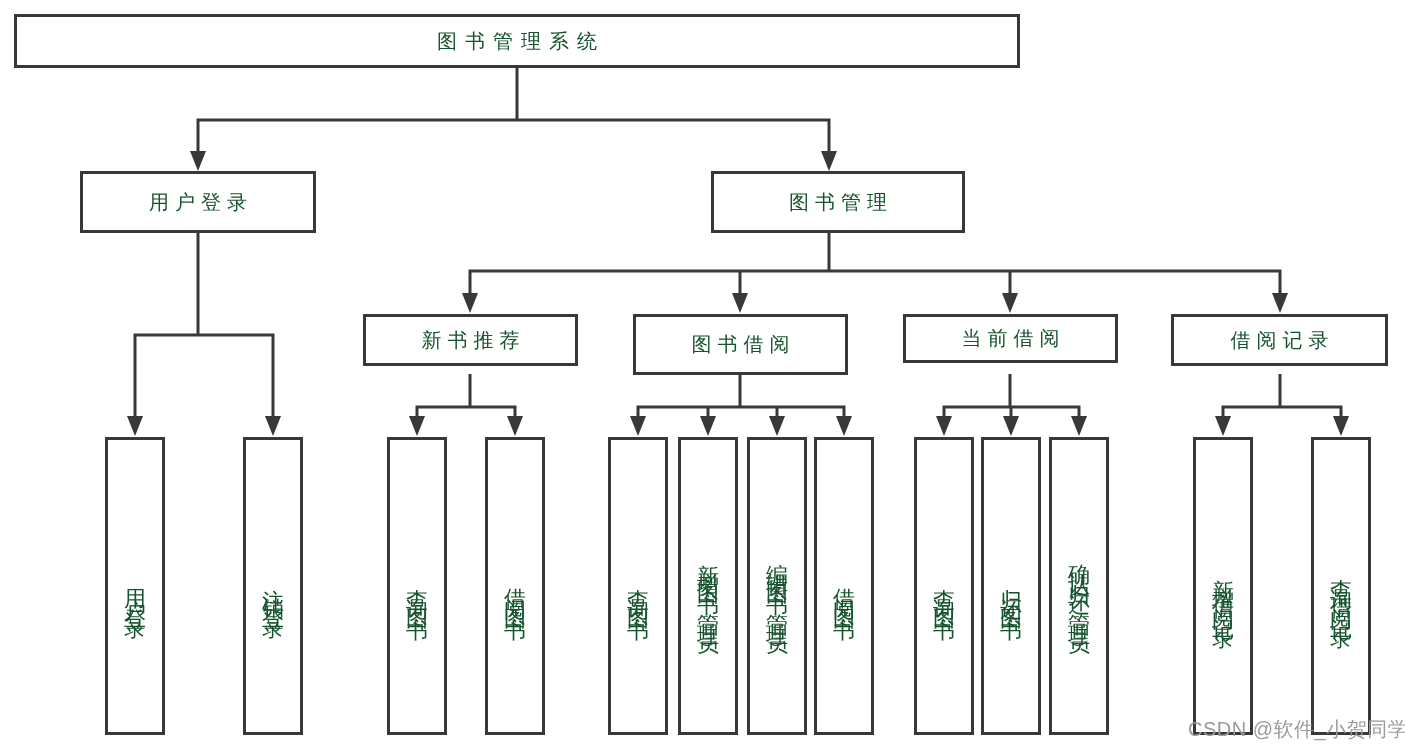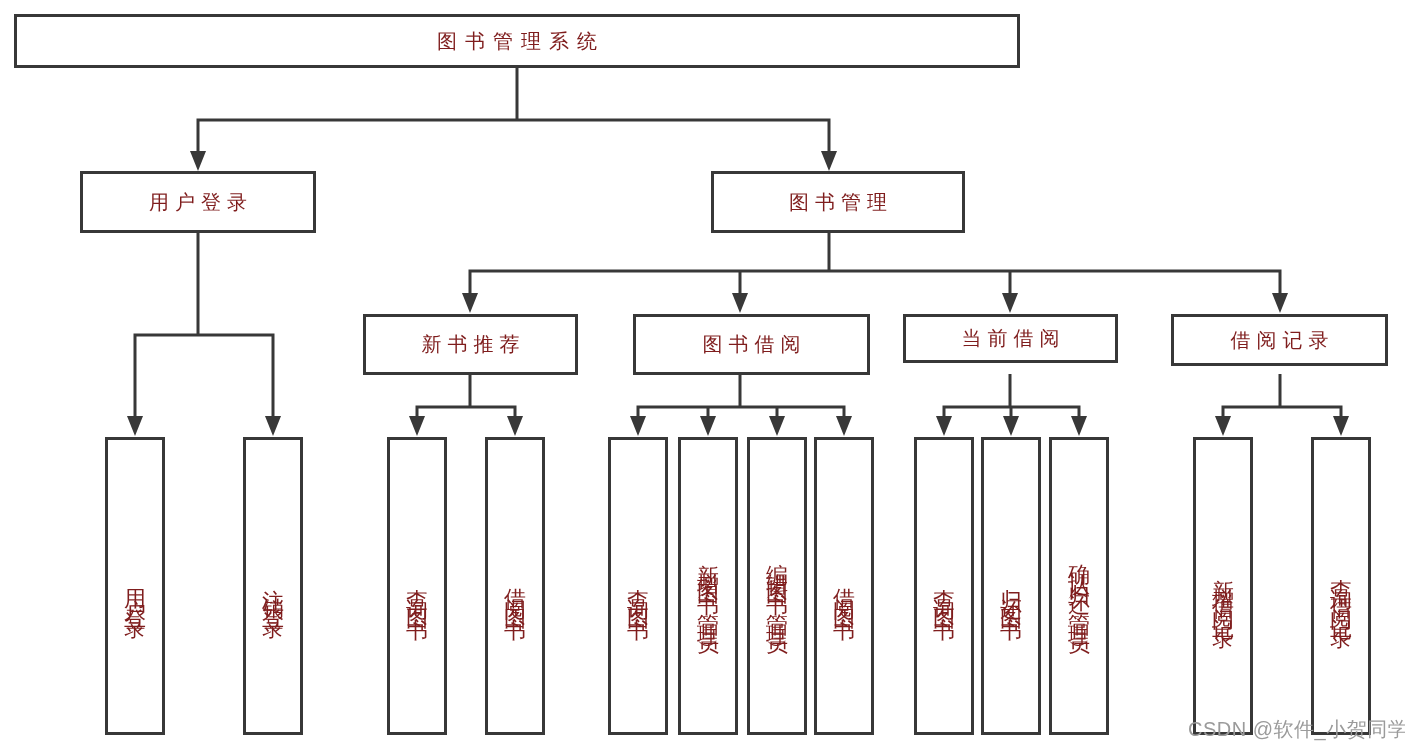--- a/index.html
+++ b/index.html
@@ -3,21 +3,21 @@
 <meta charset="utf-8">
 <style>
   html,body{margin:0;padding:0;background:#fff;}
   .stage{
     position:relative;width:1405px;height:747px;background:#ffffff;
     font-family:"Liberation Sans", sans-serif;overflow:hidden;
   }
   .wires{position:absolute;left:0;top:0;width:1405px;height:747px;}
   .box{
     position:absolute;box-sizing:border-box;background:#ffffff;
-    border:3px solid #383838;color:#7f1d1d;
+    border:3px solid #383838;color:#14532d;
     display:flex;align-items:center;justify-content:center;
   }
   .h{font-size:20px;}
   .hlabel{letter-spacing:6px;margin-right:-6px;white-space:nowrap;}
   .title .hlabel{letter-spacing:8px;margin-right:-8px;}
   .v{top:437px;width:60px;height:298px;font-size:22px;}
   .vlabel{
     writing-mode:vertical-rl;text-orientation:mixed;
     letter-spacing:10px;margin-bottom:-10px;line-height:1;white-space:nowrap;
   }
@@ -67,24 +67,24 @@
     <span class="hlabel">图书管理系统</span>
   </div>
 
   <div class="box h" style="left:80px;top:171px;width:236px;height:62px">
     <span class="hlabel">用户登录</span>
   </div>
   <div class="box h" style="left:711px;top:171px;width:254px;height:62px">
     <span class="hlabel">图书管理</span>
   </div>
 
-  <div class="box h" style="left:363px;top:314px;width:215px;height:61px">
+  <div class="box h" style="left:363px;top:314px;width:215px;height:52px">
     <span class="hlabel">新书推荐</span>
   </div>
-  <div class="box h" style="left:633px;top:314px;width:237px;height:61px">
+  <div class="box h" style="left:633px;top:314px;width:215px;height:61px">
     <span class="hlabel">图书借阅</span>
   </div>
   <div class="box h" style="left:903px;top:314px;width:215px;height:49px">
     <span class="hlabel">当前借阅</span>
   </div>
   <div class="box h" style="left:1171px;top:314px;width:217px;height:52px">
     <span class="hlabel">借阅记录</span>
   </div>
 
   <div class="box v" style="left:105px">

